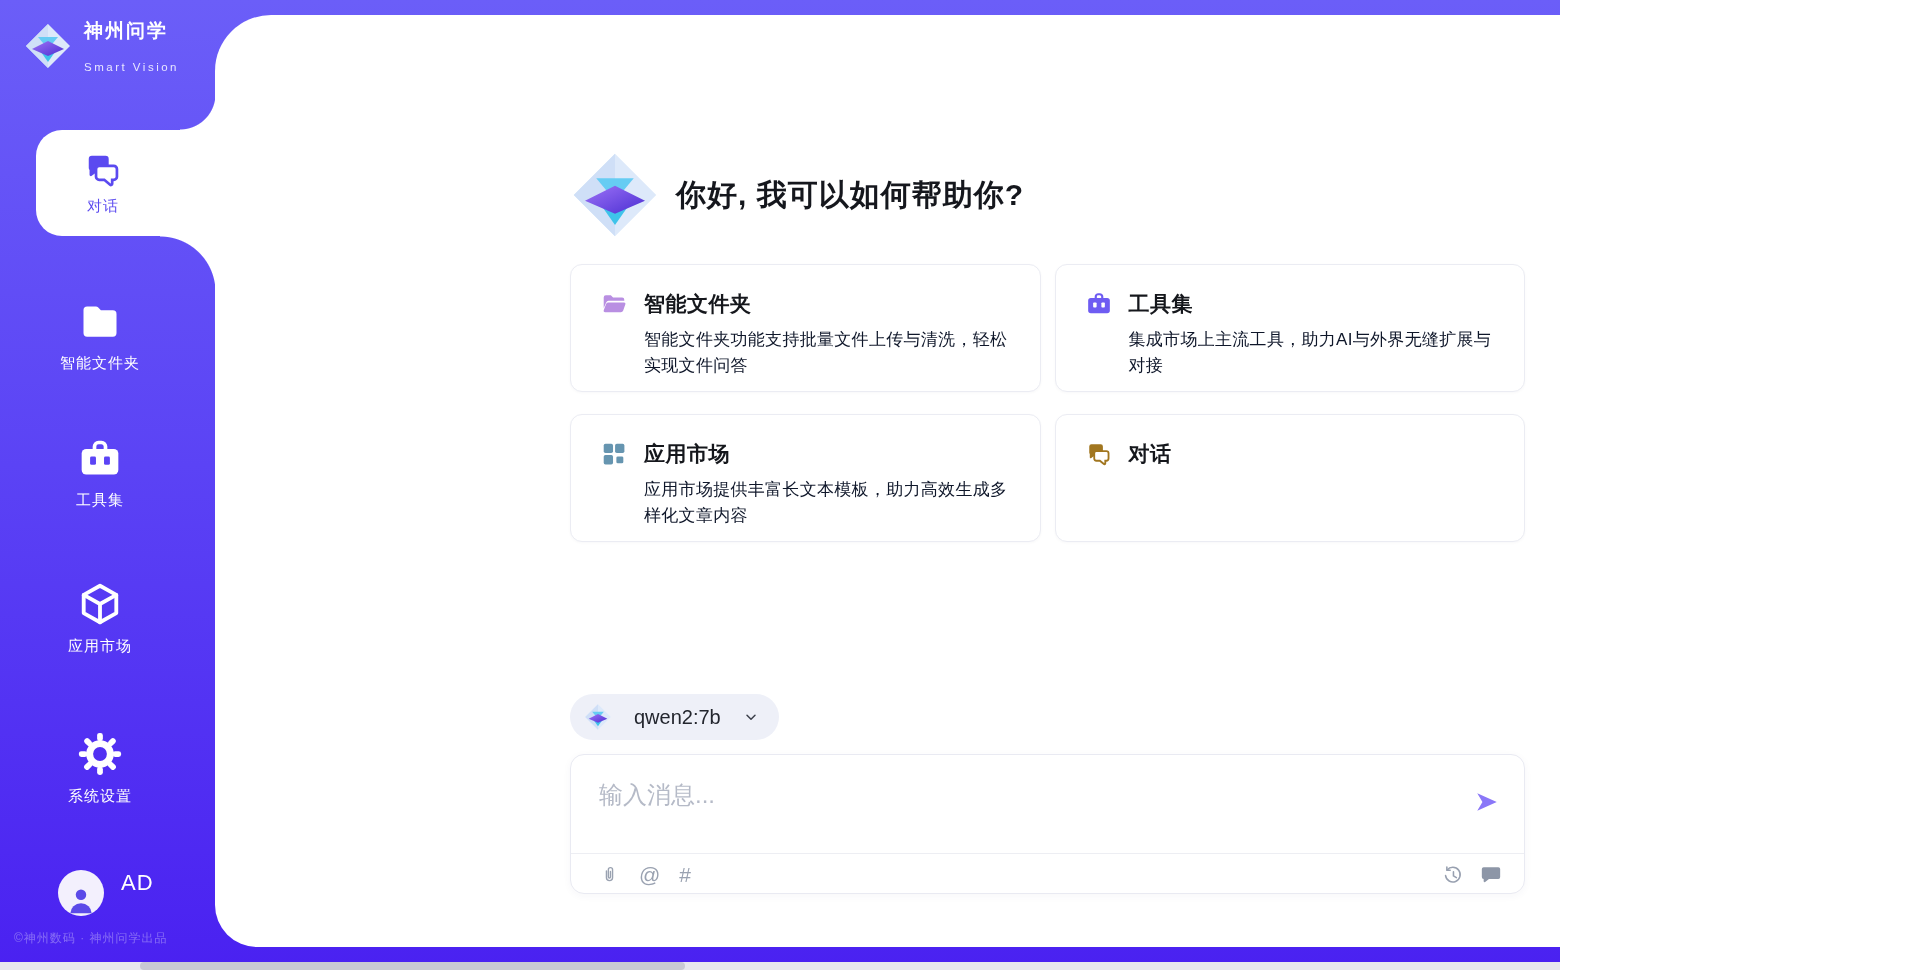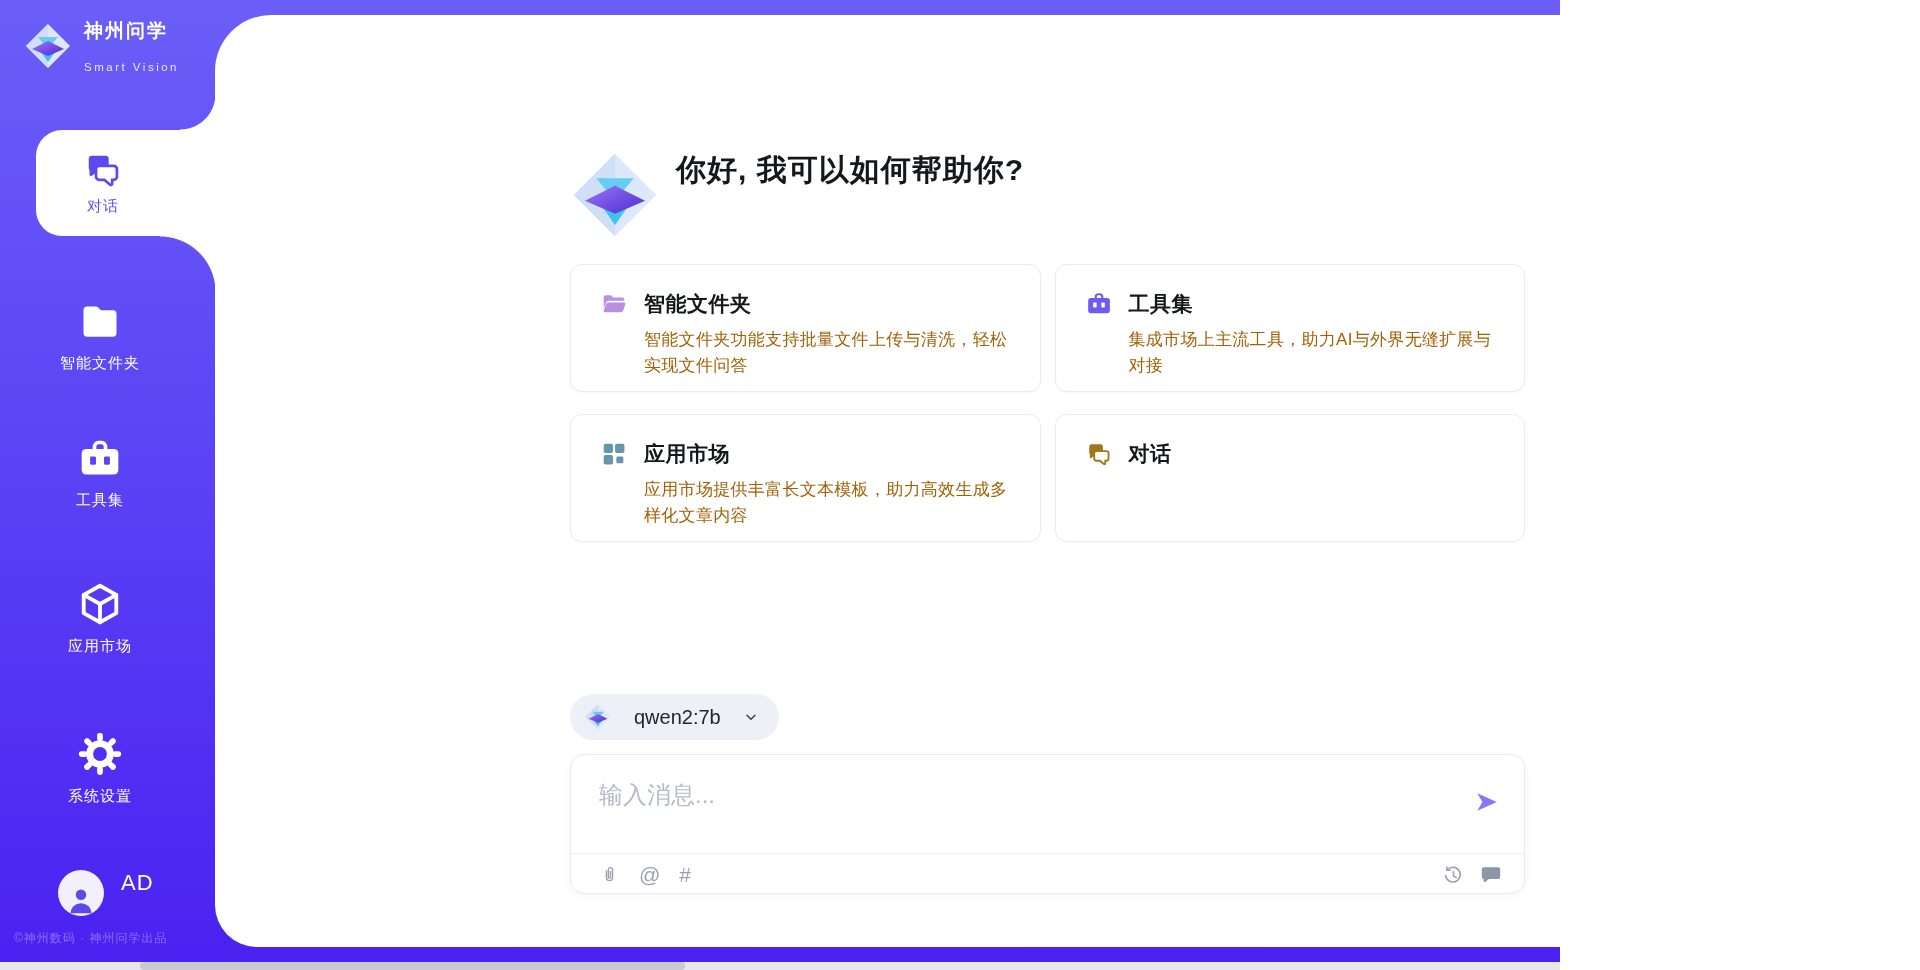--- a/index.html
+++ b/index.html
@@ -35,29 +35,29 @@
   .ni-folder { top:300px; } .ni-toolbox { top:437px; } .ni-cube { top:581px; } .ni-gear { top:731px; }
 
   .user-row { position:absolute; left:58px; top:870px; display:flex; align-items:flex-start; gap:17px; cursor:pointer; }
   .avatar { width:46px; height:46px; border-radius:50%; background:#f3f0fd; display:flex;
             align-items:flex-end; justify-content:center; overflow:hidden; }
   .user-name { color:#fff; font-size:22px; letter-spacing:1px; }
   .side-footer { position:absolute; left:14px; top:930px; font-size:12px; color:rgba(255,255,255,0.32); letter-spacing:1px; }
 
   
   .content { margin-left:355px; width:955px; }
-  .greeting { display:flex; gap:16px; padding-top:135px; }
+  .greeting { display:flex; align-items:center; gap:16px; padding-top:135px; }
   .greeting h1 { font-size:30px; font-weight:700; color:#15171d; letter-spacing:1px; }
 
   .cards { margin-top:24px; display:grid; grid-template-columns:1fr 1fr; gap:22px 14px; }
   .card { height:128px; background:#fff; border:1px solid #ebecf3; border-radius:12px;
           padding:25px 28px 0 30px; box-shadow:0 1px 3px rgba(30,30,70,0.03); cursor:pointer; }
   .card-head { display:flex; align-items:center; gap:17px; }
   .card-title { font-size:21px; font-weight:700; color:#15171c; letter-spacing:0.5px; }
-  .card-desc { margin:9px 0 0 43px; font-size:17px; color:#a16207; line-height:1.5; letter-spacing:0.3px; }
+  .card-desc { margin:9px 0 0 43px; font-size:17px; color:#0f172a; line-height:1.5; letter-spacing:0.3px; }
 
   .model-row { margin-top:152px; }
   .model-pill { display:inline-flex; align-items:center; gap:22px; height:46px; border-radius:23px;
                 background:#eef0f8; padding:0 20px 0 14px; cursor:pointer; }
   .model-name { font-size:20px; color:#23262e; }
 
   .composer { position:relative; margin-top:14px; height:140px; background:#fff;
               border:1px solid #e9eaf2; border-radius:14px; box-shadow:0 2px 8px rgba(40,40,90,0.04); }
   .composer textarea { position:absolute; left:28px; top:24px; width:840px; height:64px; border:none;
               outline:none; resize:none; font-family:inherit; font-size:24px; color:#3a3e4b; background:transparent; }

